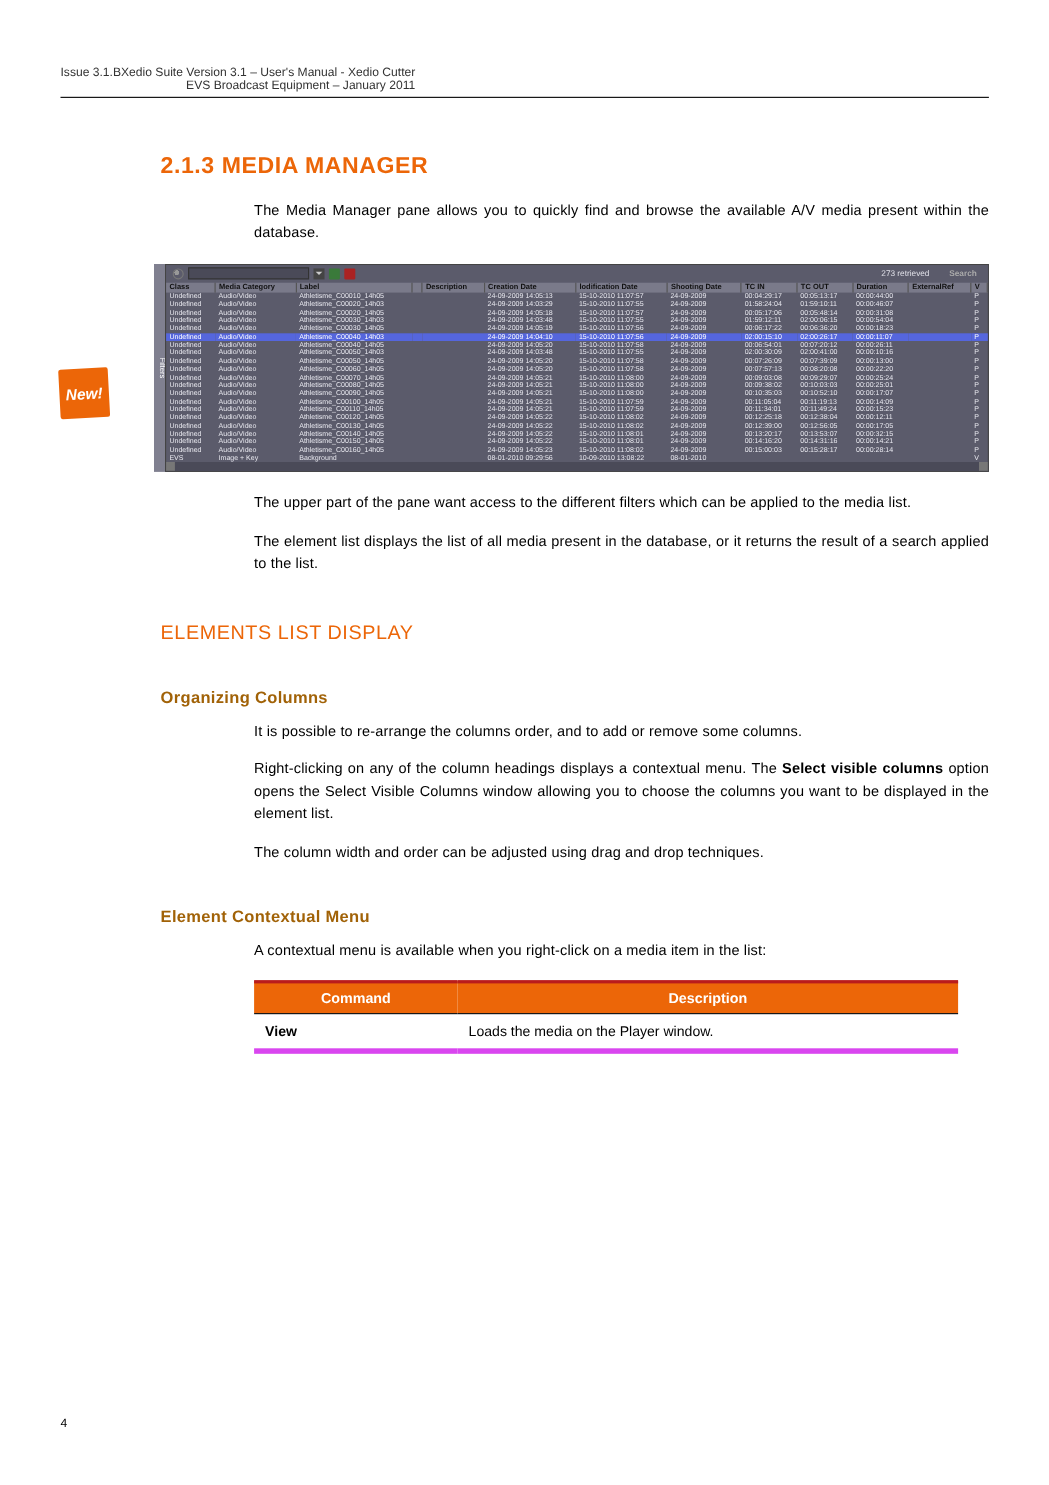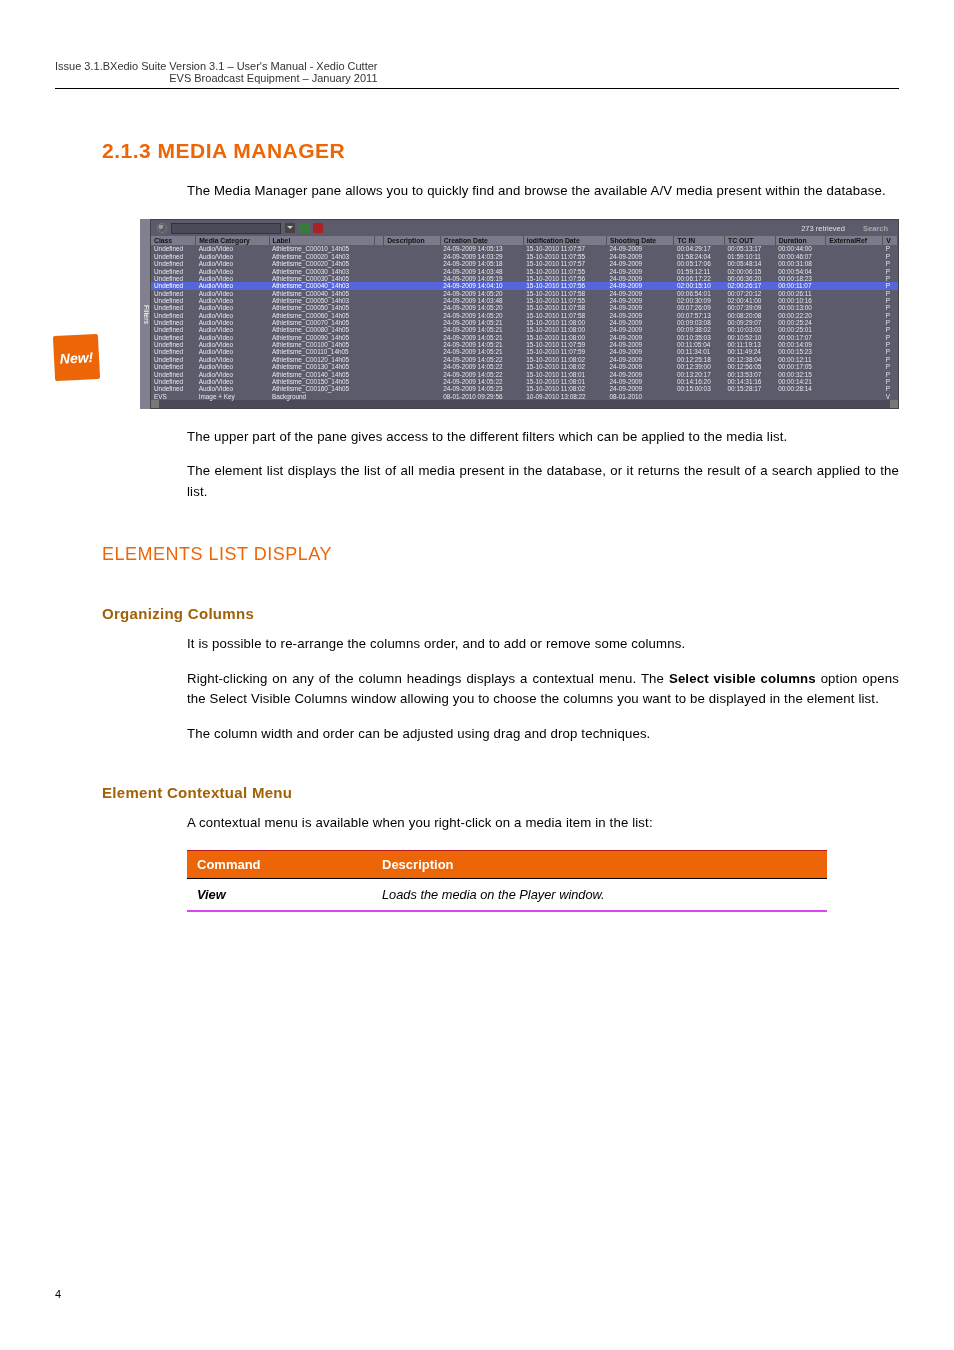--- a/index.html
+++ b/index.html
@@ -29,25 +29,25 @@
   .ss-retrieved { color: #e0e0e8; font-size: 7.5px; margin-right: 18px; }
   .ss-search { color: #aaa; font-size: 7.5px; margin-right: 4px; font-weight: bold; }
   .ss-table { width: 100%; border-collapse: collapse; font-size: 6.4px; color: #e8e8ef; }
   .ss-table th { background: #7a7a8a; color: #111; font-weight: bold; text-align: left; padding: 1px 3px; border-right: 1px solid #555; font-size: 6.8px; white-space: nowrap; }
   .ss-table td { padding: 0 3px; border-right: 0; white-space: nowrap; line-height: 1.15; }
   .ss-table tr.highlight td { background: #5566dd; color: #fff; }
   .ss-scrollbar { height: 8px; background: #4a4a58; display: flex; justify-content: space-between; }
   .ss-sb-btn { width: 8px; height: 8px; background: #777; }
   .bold-option { font-weight: bold; }
   .cmd-table { margin: 16px 0 0 85px; border-collapse: collapse; width: 640px; font-size: 12.8px; }
-  .cmd-table td { border-bottom: 2px solid #d946ef; border-top: 1px solid #000; padding: 8px 10px; vertical-align: middle; font-style: italic; }
-  .cmd-table th { border-bottom: 1px solid #000; border-top: 1px solid #b91c1c; padding: 6px 10px; background: #EC6608; color: #fff; font-size: 13px; text-align: left; font-weight: bold; }
+  .cmd-table td { border-bottom: 5px solid #d946ef; border-top: 1px solid #000; padding: 8px 10px; vertical-align: middle; }
+  .cmd-table th { border-bottom: 1px solid #000; border-top: 3px solid #b91c1c; padding: 6px 10px; background: #EC6608; color: #fff; font-size: 13px; text-align: center; font-weight: bold; }
   .cmd-table td.cmd-label { width: 185px; font-weight: bold; }
   .page-number { position: absolute; bottom: 50px; left: 55px; font-size: 11px; }
-  .indent-section { margin-left: 47px; }
+  .indent-section { margin-left: 91px; }
 </style>
 </head>
 <body>
 
 <div class="page">
   <div class="header-row">
     <div>Issue 3.1.B</div>
     <div class="header-right">
       <div>Xedio Suite Version 3.1 – User's Manual - Xedio Cutter</div>
       <div>EVS Broadcast Equipment – January 2011</div>
@@ -415,21 +415,21 @@
         </table>
         <div class="ss-scrollbar">
           <div class="ss-sb-btn"></div>
           <div class="ss-sb-btn"></div>
         </div>
       </div>
     </div>
   </div>
 
   <div class="indent-section">
-    <p class="body-text">The upper part of the pane gives access to the different filters which can be applied to the media list.</p>
+    <p class="body-text">The upper part of the pane want access to the different filters which can be applied to the media list.</p>
     <p class="body-text">The element list displays the list of all media present in the database, or it returns the result of a search applied to the list.</p>
 
     <h3 class="subsection-title">ELEMENTS LIST DISPLAY</h3>
     <h4 class="subsub-title">Organizing Columns</h4>
     <p class="body-text">It is possible to re-arrange the columns order, and to add or remove some columns.</p>
     <p class="body-text">
       <span>Right-clicking on any of the column headings displays a contextual menu. The </span><span class="bold-option">Select visible columns</span><span> option opens the Select Visible Columns window allowing you to choose the columns you want to be displayed in the element list.</span>
     </p>
     <p class="body-text">The column width and order can be adjusted using drag and drop techniques.</p>
 

